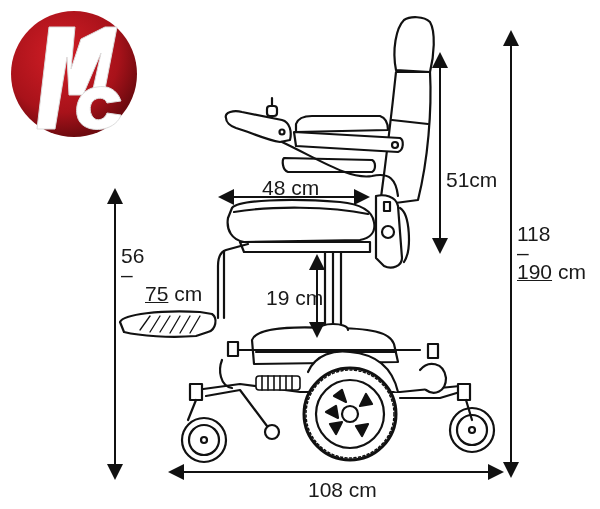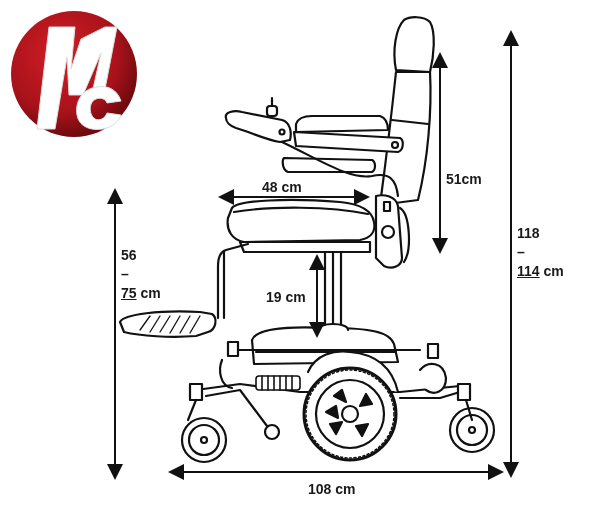--- a/index.html
+++ b/index.html
@@ -1,19 +1,19 @@
 <!DOCTYPE html>
 <html><head>
 <meta charset="utf-8">
 <style>
   html, body { margin:0; padding:0; background:#ffffff; }
   body { width:600px; height:509px; position:relative; overflow:hidden; font-family:"Liberation Sans", sans-serif; }
   .logo { position:absolute; left:9px; top:9px; width:130px; height:130px; }
   .drawing { position:absolute; left:0; top:0; width:600px; height:509px; }
-  .lbl { position:absolute; font-weight:bold; color:#1a1a1a; font-size:14px; line-height:19px; white-space:nowrap; }
+  .lbl { position:absolute; font-weight:normal; color:#1a1a1a; font-size:21px; line-height:19px; white-space:nowrap; }
   .u { text-decoration:underline; text-decoration-thickness:1px; }
 </style>
 </head>
 <body>
 
 <div class="logo">
   <svg width="130" height="130" viewBox="0 0 130 130">
     <defs>
       <radialGradient id="lg" cx="40%" cy="35%" r="65%">
         <stop offset="0%" stop-color="#d21e26"></stop>
@@ -142,28 +142,28 @@
   </g>
 </svg>
 
 <div class="lbl" style="left:262px; top:178px;">48 cm</div>
 <div class="lbl" style="left:446px; top:170px;text-align:center;">51cm</div>
 <div class="lbl" style="left:258px; top:288px;margin-left:8px;">19 cm</div>
 
 <div style="position:absolute; left:121px; top:246px;">
   <div class="lbl" style="position:static;">56</div>
   <div class="lbl" style="position:static;">–</div>
-  <div class="lbl" style="position:static;">
+  <div class="lbl" style="position:static;margin-left:24px;">
     <span class="u">75</span>
     <span>cm</span>
   </div>
 </div>
 
 <div style="position:absolute; left:517px; top:224px;">
   <div class="lbl" style="position:static;">118</div>
   <div class="lbl" style="position:static;">–</div>
   <div class="lbl" style="position:static;">
-    <span class="u">114</span>
+    <span class="u">190</span>
     <span>cm</span>
   </div>
 </div>
 
 <div class="lbl" style="left:308px; top:480px;">108 cm</div>
 
 </body></html>

